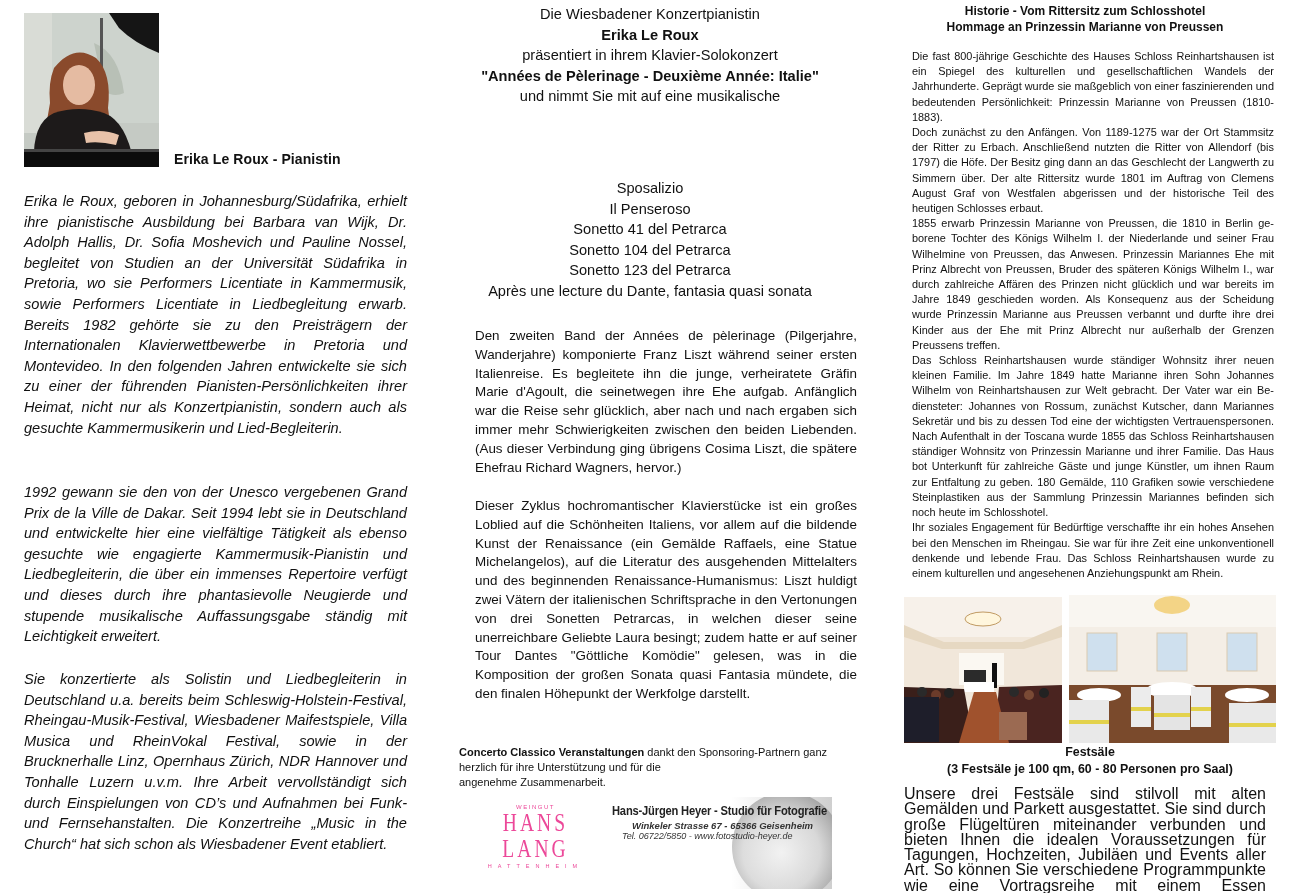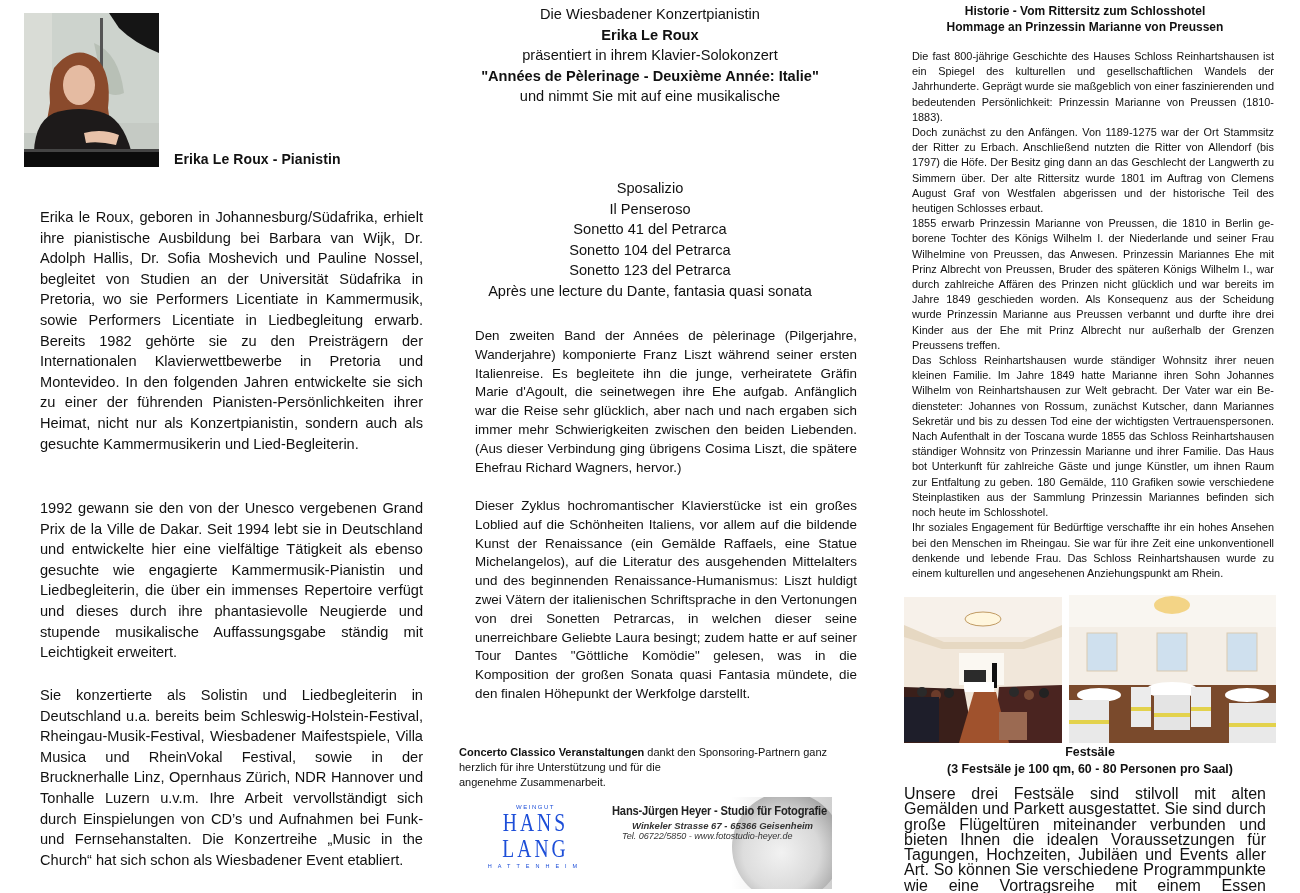--- a/index.html
+++ b/index.html
@@ -6,38 +6,38 @@
   body { width: 1300px; height: 893px; position: relative; overflow: hidden; font-family: "Liberation Sans", "DejaVu Sans", sans-serif; color: #111; }
   .col { position: absolute; top: 0; }
   .left { left: 24px; width: 383px; }
   .mid { left: 459px; width: 382px; }
   .right { left: 904px; width: 362px; }
 
   
   .portrait { position: absolute; left: 0; top: 13px; width: 135px; height: 154px; overflow: hidden; background: #c9ccc6; }
   .portrait svg { display: block; }
   .pianist-title { position: absolute; left: 150px; top: 151px; font-size: 14px; font-weight: bold; white-space: nowrap; letter-spacing: 0.1px; }
-  .bio { position: absolute; left: 0; width: 383px; font-size: 14.6px; line-height: 20.6px; text-align: justify; hyphens: manual; margin: 16px; }
+  .bio { position: absolute; left: 0; width: 383px; font-size: 14.6px; line-height: 20.6px; text-align: justify; hyphens: manual; margin: 0; font-style: italic; }
   .bio1 { top: 191px; }
   .bio2 { top: 482px; }
   .bio3 { top: 669px; }
 
   
   .center-block { position: absolute; left: 0; width: 382px; text-align: center; font-size: 14.6px; line-height: 20.6px; }
   .center-block .line { display: block; white-space: nowrap; }
   .bold { font-weight: bold; }
   .headline { top: 4px; }
   .program { top: 178px; }
   .mid-text { position: absolute; left: 0; width: 382px; font-size: 13.4px; line-height: 18.8px; text-align: justify; margin: 16px; }
   .mt1 { top: 311px; }
   .mt2 { top: 481px; }
   .sponsor-text { position: absolute; left: 0; top: 745px; width: 380px; font-size: 11px; line-height: 15.2px; }
   .sponsor-text .line { display: block; }
 
-  .hanslang { position: absolute; left: 14px; top: 802px; width: 125px; height: 60px; text-align: center; color: #1d4ed8; }
+  .hanslang { position: absolute; left: 14px; top: 802px; width: 125px; height: 60px; text-align: center; color: #ec4899; }
   .hanslang .weingut { font-size: 6px; letter-spacing: 1.5px; display: block; margin-top: 2px; }
   .hanslang .brand { font-family: "Liberation Serif", serif; font-size: 25px; letter-spacing: 4px; display: block; line-height: 26px; transform: scaleX(0.78); transform-origin: center; }
   .hanslang .place { font-size: 5.5px; letter-spacing: 6px; display: block; margin-top: 1px; }
 
   .foto { position: absolute; left: 149px; top: 797px; width: 224px; height: 92px; background: linear-gradient(90deg, #ffffff 0%, #ffffff 55%, #e9e9e9 75%, #cfcfcf 100%); overflow: hidden; }
   .foto .face { position: absolute; right: -10px; top: -5px; width: 110px; height: 110px; border-radius: 50%; background: radial-gradient(circle at 45% 55%, #f4f4f4 0%, #d8d8d8 45%, #9a9a9a 75%, #6d6d6d 100%); opacity: 0.85; }
   .foto .t1 { position: absolute; left: 4px; top: 7px; font-size: 12px; font-weight: bold; color: #222; white-space: nowrap; letter-spacing: -0.2px; transform: scaleX(0.93); transform-origin: left; }
   .foto .t2 { position: absolute; left: 24px; top: 23px; font-size: 9.5px; font-style: italic; font-weight: bold; color: #333; white-space: nowrap; }
   .foto .t3 { position: absolute; left: 14px; top: 34px; font-size: 9px; font-style: italic; color: #333; white-space: nowrap; }
 

